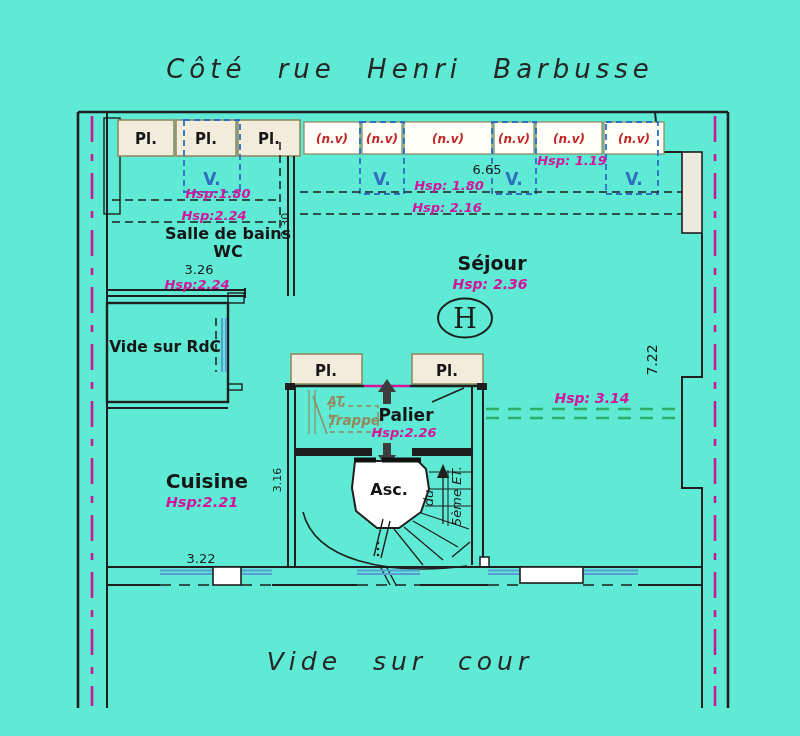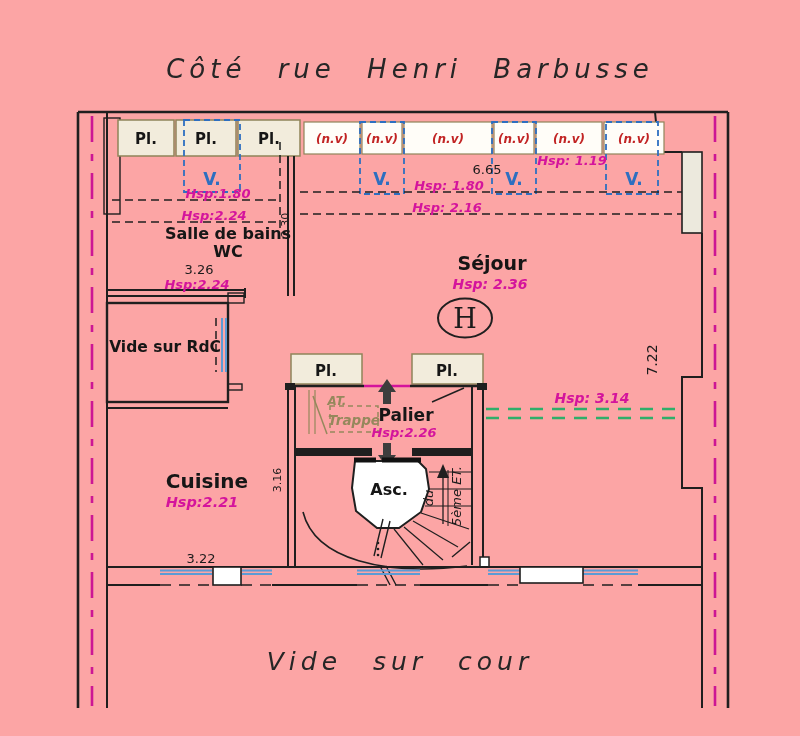--- a/index.html
+++ b/index.html
@@ -1,16 +1,16 @@
 <!DOCTYPE html>
 <html><head>
 <meta charset="utf-8">
 <style>
   html,body{margin:0;padding:0;background:#ffffff;}
-  .canvas{position:relative;width:800px;height:736px;background:#fca5a5;overflow:hidden;}
+  .canvas{position:relative;width:800px;height:736px;background:#5eead4;overflow:hidden;}
   svg{display:block;font-family:"DejaVu Sans", sans-serif;}
   text{fill:#1b1b1b;}
   .t-title{font-style:italic;fill:#262626;letter-spacing:5px;word-spacing:18px;}
   .t-room{font-weight:bold;fill:#161616;}
   .t-hsp{fill:#d4149c;font-style:italic;font-weight:bold;}
   .t-dim{fill:#1b1b1b;}
   .t-nv{fill:#c22525;font-style:italic;font-weight:bold;}
   .t-v{fill:#2e6fc0;font-weight:bold;}
   .t-tan{fill:#95885c;font-style:italic;font-weight:bold;}
   .w{stroke:#1f1f1f;fill:none;}

